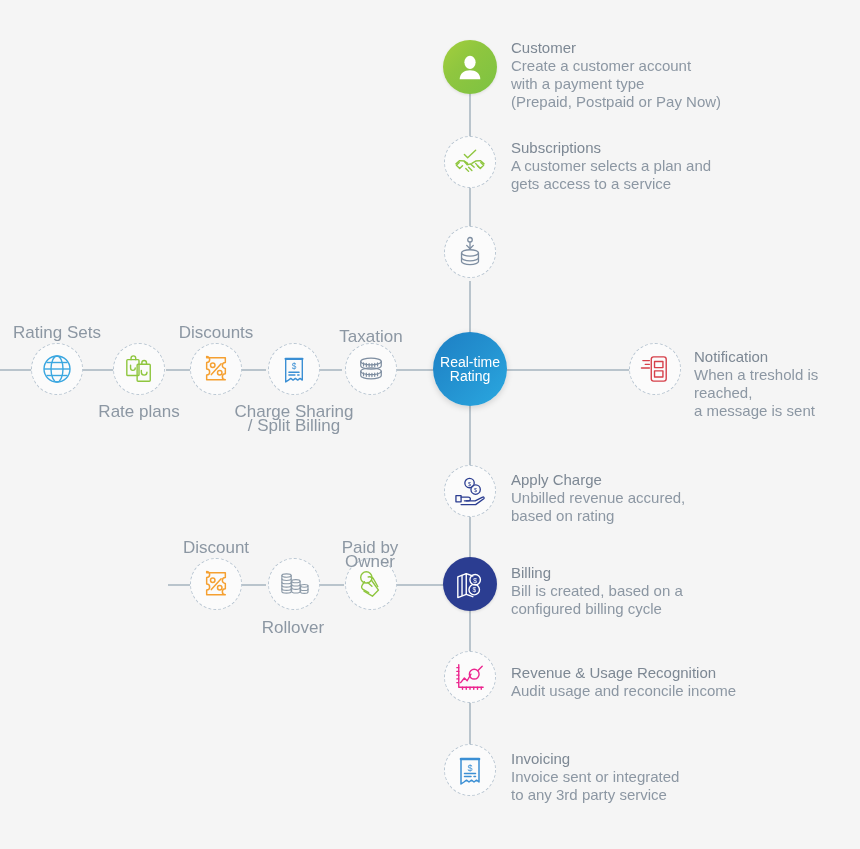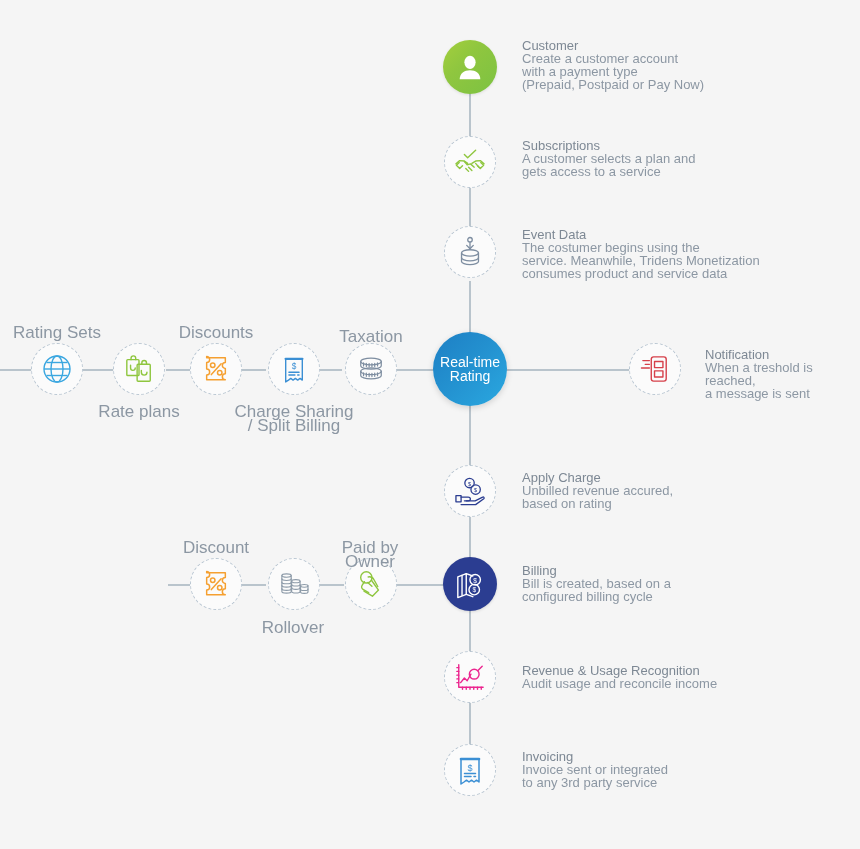--- a/index.html
+++ b/index.html
@@ -23,21 +23,21 @@
      background:linear-gradient(135deg,#a4cf3d 0%,#8fc63f 40%,#7cc242 100%);
      box-shadow:0 1px 3px rgba(0,0,0,.10);}
   .node.solid-navy{background:#2b3d91;box-shadow:0 1px 3px rgba(0,0,0,.12);}
   .hub{position:absolute;width:74px;height:74px;border-radius:50%;
        background:linear-gradient(135deg,#1d7fc4 0%,#2390cf 45%,#2aa8e0 100%);
        display:flex;align-items:center;justify-content:center;
        box-shadow:0 2px 6px rgba(0,0,0,.15);}
   .hub-label{color:#ffffff;font-size:14px;line-height:14px;text-align:center;font-weight:400;}
 
   
-  .txt{position:absolute;color:#8c97a3;font-size:13px;line-height:13px;white-space:pre-line;margin-left:11px;}
+  .txt{position:absolute;color:#8c97a3;font-size:15px;line-height:18px;white-space:pre-line;}
   .txt .ttl{color:#7d8894;}
   .cap{position:absolute;color:#8c97a3;font-size:17px;line-height:14.2px;text-align:center;white-space:pre-line;}
 
   svg{display:block;overflow:visible;}
 </style>
 </head>
 <body>
 
 <div id="canvas">
 
@@ -101,24 +101,20 @@
   <div class="node dashed" style="left:444px;top:226px;">
     <svg width="28" height="32" viewBox="0 0 28 34" fill="none" stroke="#7d8da0" stroke-width="1.4" stroke-linecap="round" stroke-linejoin="round">
       <circle cx="14" cy="4" r="2.4"></circle>
       <line x1="14" y1="7" x2="14" y2="13"></line>
       <polyline points="10.5,10 14,13.6 17.5,10"></polyline>
       <ellipse cx="14" cy="18" rx="9" ry="3.4"></ellipse>
       <path d="M5 18v9c0 1.9 4 3.4 9 3.4s9-1.5 9-3.4v-9"></path>
       <path d="M5 23c0 1.9 4 3.4 9 3.4s9-1.5 9-3.4"></path>
     </svg>
   </div>
-  <div class="txt" style="left:511px;top:228px;"><span class="ttl">Event Data</span>
-<span>The costumer begins using the
-service. Meanwhile, Tridens Monetization
-consumes product and service data</span></div>
 
   <div class="node dashed" style="left:444px;top:465px;">
     <svg width="32" height="30" viewBox="0 0 34 32" fill="none" stroke="#2b3d91" stroke-width="1.4" stroke-linecap="round" stroke-linejoin="round">
       <circle cx="16.5" cy="7.5" r="5"></circle>
       <text x="16.5" y="10.5" font-size="6" fill="#2b3d91" stroke="none" text-anchor="middle" font-family="Liberation Sans, sans-serif">$</text>
       <circle cx="23" cy="14.5" r="5"></circle>
       <text x="23" y="17.5" font-size="6" fill="#2b3d91" stroke="none" text-anchor="middle" font-family="Liberation Sans, sans-serif">$</text>
       <rect x="2" y="21" width="5.5" height="6.5"></rect>
       <path d="M7.5 22.5h7.5c1.4 0 2.4.9 2.4 2s-1 2-2.4 2h-4"></path>
       <path d="M13 26.5h9.5l8-4c1-.6 2.2.9 1.2 1.8l-8.7 6.2H7.5"></path>

